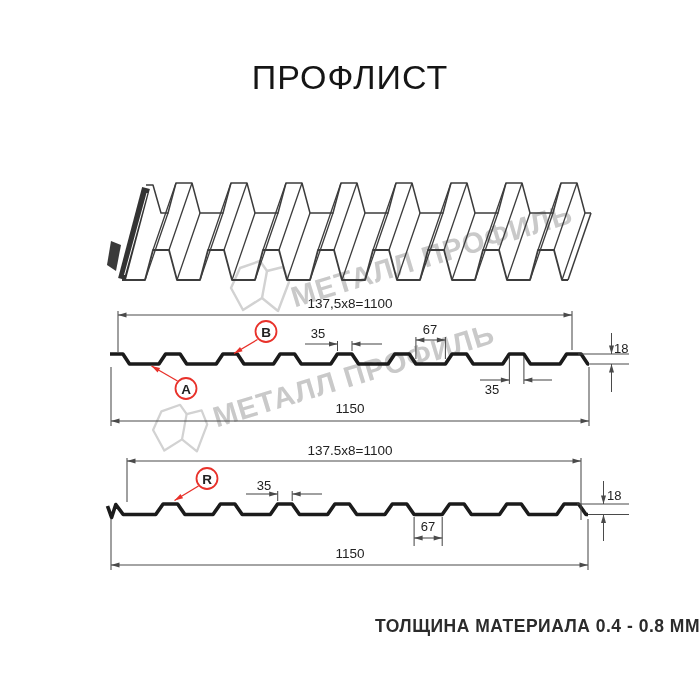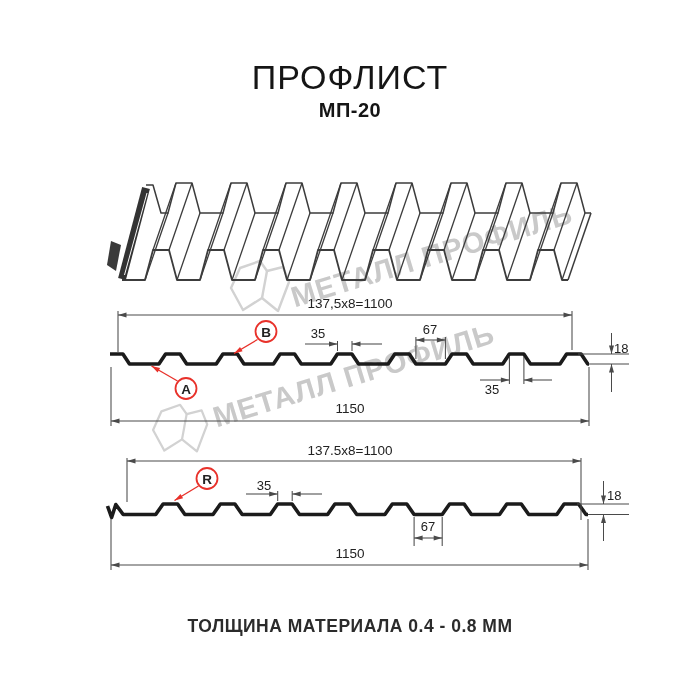--- a/index.html
+++ b/index.html
@@ -2,36 +2,35 @@
 <html><head>
 <meta charset="utf-8">
 <style>
   html,body{margin:0;padding:0;background:#fff;}
   .page{position:relative;width:700px;height:700px;background:#fff;overflow:hidden;
         font-family:"Liberation Sans",sans-serif;}
   .title{position:absolute;left:0;top:58px;width:700px;text-align:center;
          font-size:34px;font-weight:normal;letter-spacing:1px;color:#151515;}
   .subtitle{position:absolute;left:0;top:99px;width:700px;text-align:center;
          font-size:20px;font-weight:bold;letter-spacing:.5px;color:#151515;}
-  .caption{position:absolute;left:0;top:616px;width:700px;text-align:center;
+  .caption{position:absolute;left:0;top:616px;width:700px;text-align:right;
          font-size:17.5px;font-weight:bold;letter-spacing:.5px;color:#2b2b2b;}
   .wm-text{position:absolute;font-size:29px;font-weight:bold;letter-spacing:1px;
          white-space:nowrap;transform-origin:left center;transform:rotate(-17deg);}
   .wm-logo{position:absolute;}
   svg.art{position:absolute;left:0;top:0;}
   svg text{font-family:"Liberation Sans",sans-serif;fill:#222222;}
   svg text.mark{font-weight:bold;}
 </style>
 </head>
 <body>
 
 <div class="page">
 
   <div class="title">ПРОФЛИСТ</div>
-  <div class="subtitle">МП-20</div>
 
   <svg class="wm-logo" style="left:226px;top:258px" width="72" height="60" viewBox="0 0 72 60">
     <path d="M5,30 L14,10 L34,3 L41,13 L57,9 L63,24 L52,53 L36,40 L17,52 Z" fill="none" stroke="#d2d2d2" stroke-width="2.4" stroke-linejoin="round"></path>
     <path d="M41,13 L36,40" fill="none" stroke="#d2d2d2" stroke-width="2.4"></path>
   </svg>
   <span class="wm-text" style="left: 292px; top: 282px; color: rgb(201, 201, 201);">МЕТАЛЛ ПРОФИЛЬ</span>
 
   <svg class="wm-logo" style="left:148px;top:402px" width="68" height="56" viewBox="0 0 72 60">
     <path d="M5,30 L14,10 L34,3 L41,13 L57,9 L63,24 L52,53 L36,40 L17,52 Z" fill="none" stroke="#d2d2d2" stroke-width="2.4" stroke-linejoin="round"></path>
     <path d="M41,13 L36,40" fill="none" stroke="#d2d2d2" stroke-width="2.4"></path>

